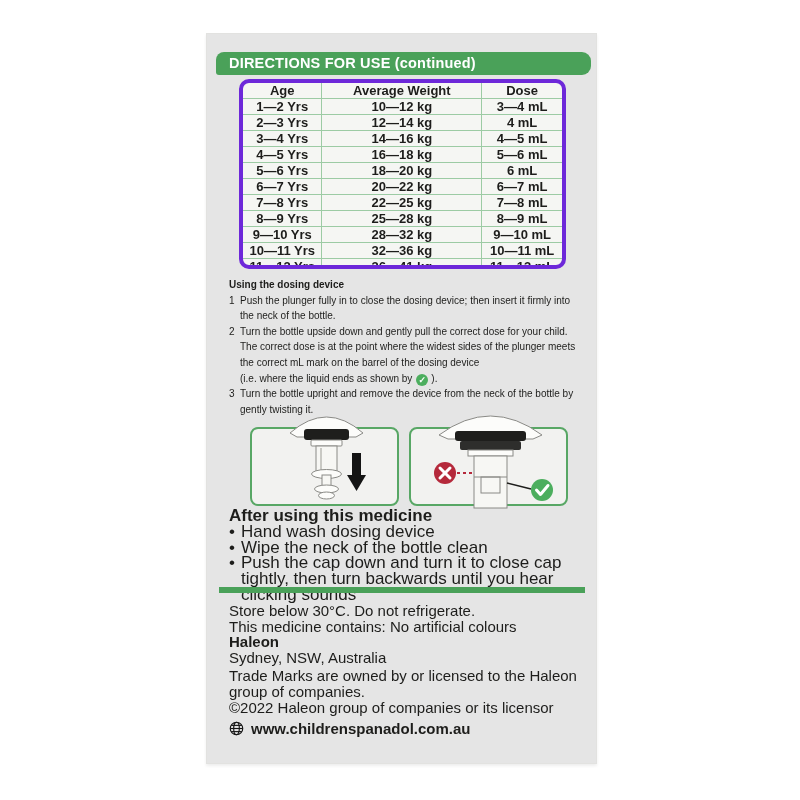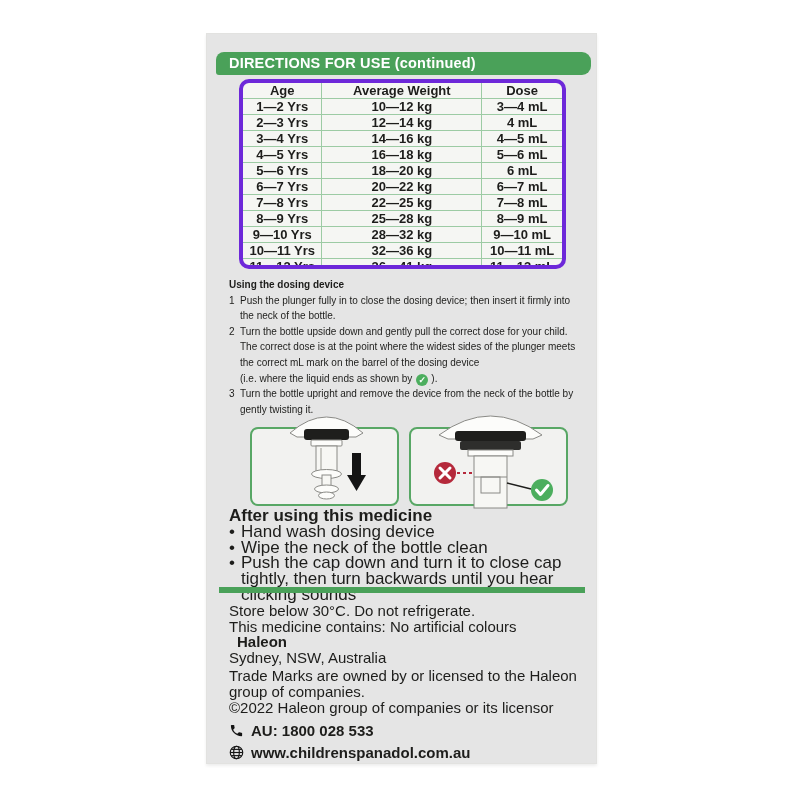--- a/index.html
+++ b/index.html
@@ -46,21 +46,21 @@
   .after { position:absolute; left:22px; top:474px; width:360px;
            font-size:17px; line-height:15.8px; }
   .after .title { font-weight:bold; }
   .bullet { display:flex; }
   .bullet .bchar { width:12px; flex:none; }
   .bullet .btxt { flex:1; }
 
   .divider { position:absolute; left:12px; top:553px; width:366px; height:6px; background:#4aa159; }
 
   .footer { position:absolute; left:22px; top:569px; width:360px; font-size:15px; line-height:15.6px; }
-  .footer .bold { font-weight:bold;margin-left:8px; }
+  .footer .bold { font-weight:bold; }
   .footer .tm { margin-top:3px; }
   .contact { display:flex; align-items:center; gap:7px; font-weight:bold; }
   .contact.phone { margin-top:8px; }
   .contact.web { margin-top:6px; }
   .contact svg { flex:none; }
 </style>
 </head>
 <body>
 
 <div class="canvas">
@@ -199,26 +199,20 @@
     <div class="divider"></div>
 
     <div class="footer">
       <div>Store below 30°C. Do not refrigerate.</div>
       <div>This medicine contains: No artificial colours</div>
       <div class="bold">Haleon</div>
       <div>Sydney, NSW, Australia</div>
       <div class="tm">Trade Marks are owned by or licensed to the Haleon group of companies.</div>
       <div>©2022 Haleon group of companies or its licensor</div>
 
-      <div class="contact phone">
-        <svg width="15" height="15" viewBox="0 0 24 24">
-          <path fill="#141414" d="M6.62 10.79c1.44 2.83 3.76 5.14 6.59 6.59l2.2-2.21c.27-.27.67-.36 1.02-.24 1.12.37 2.33.57 3.57.57.55 0 1 .45 1 1V20c0 .55-.45 1-1 1-9.39 0-17-7.61-17-17 0-.55.45-1 1-1h3.5c.55 0 1 .45 1 1 0 1.25.2 2.45.57 3.57.11.35.03.74-.25 1.02l-2.2 2.2z"></path>
-        </svg>
-        <span>AU: 1800 028 533</span>
-      </div>
 
       <div class="contact web">
         <svg width="15" height="15" viewBox="0 0 24 24">
           <circle cx="12" cy="12" r="10" fill="none" stroke="#141414" stroke-width="1.8"></circle>
           <ellipse cx="12" cy="12" rx="4.5" ry="10" fill="none" stroke="#141414" stroke-width="1.8"></ellipse>
           <line x1="2" y1="12" x2="22" y2="12" stroke="#141414" stroke-width="1.8"></line>
           <line x1="3.5" y1="7" x2="20.5" y2="7" stroke="#141414" stroke-width="1.8"></line>
           <line x1="3.5" y1="17" x2="20.5" y2="17" stroke="#141414" stroke-width="1.8"></line>
         </svg>
         <span>www.childrenspanadol.com.au</span>

